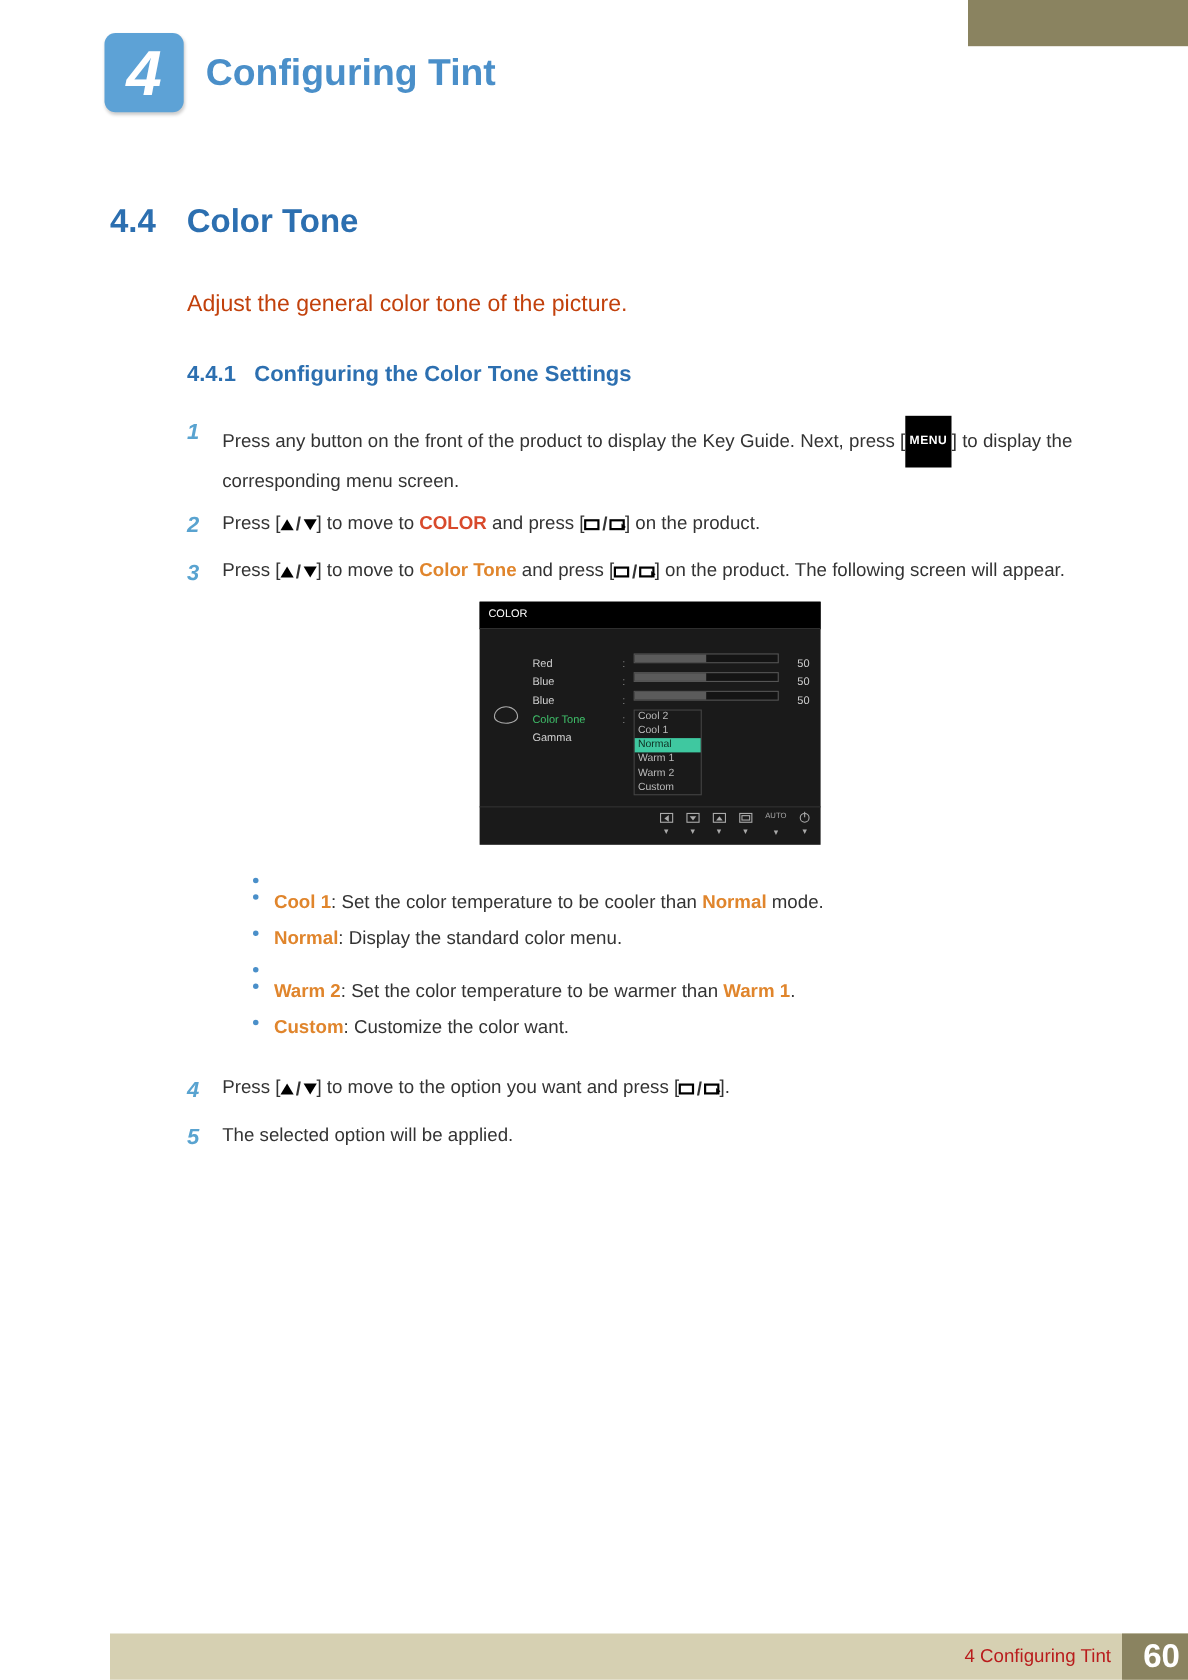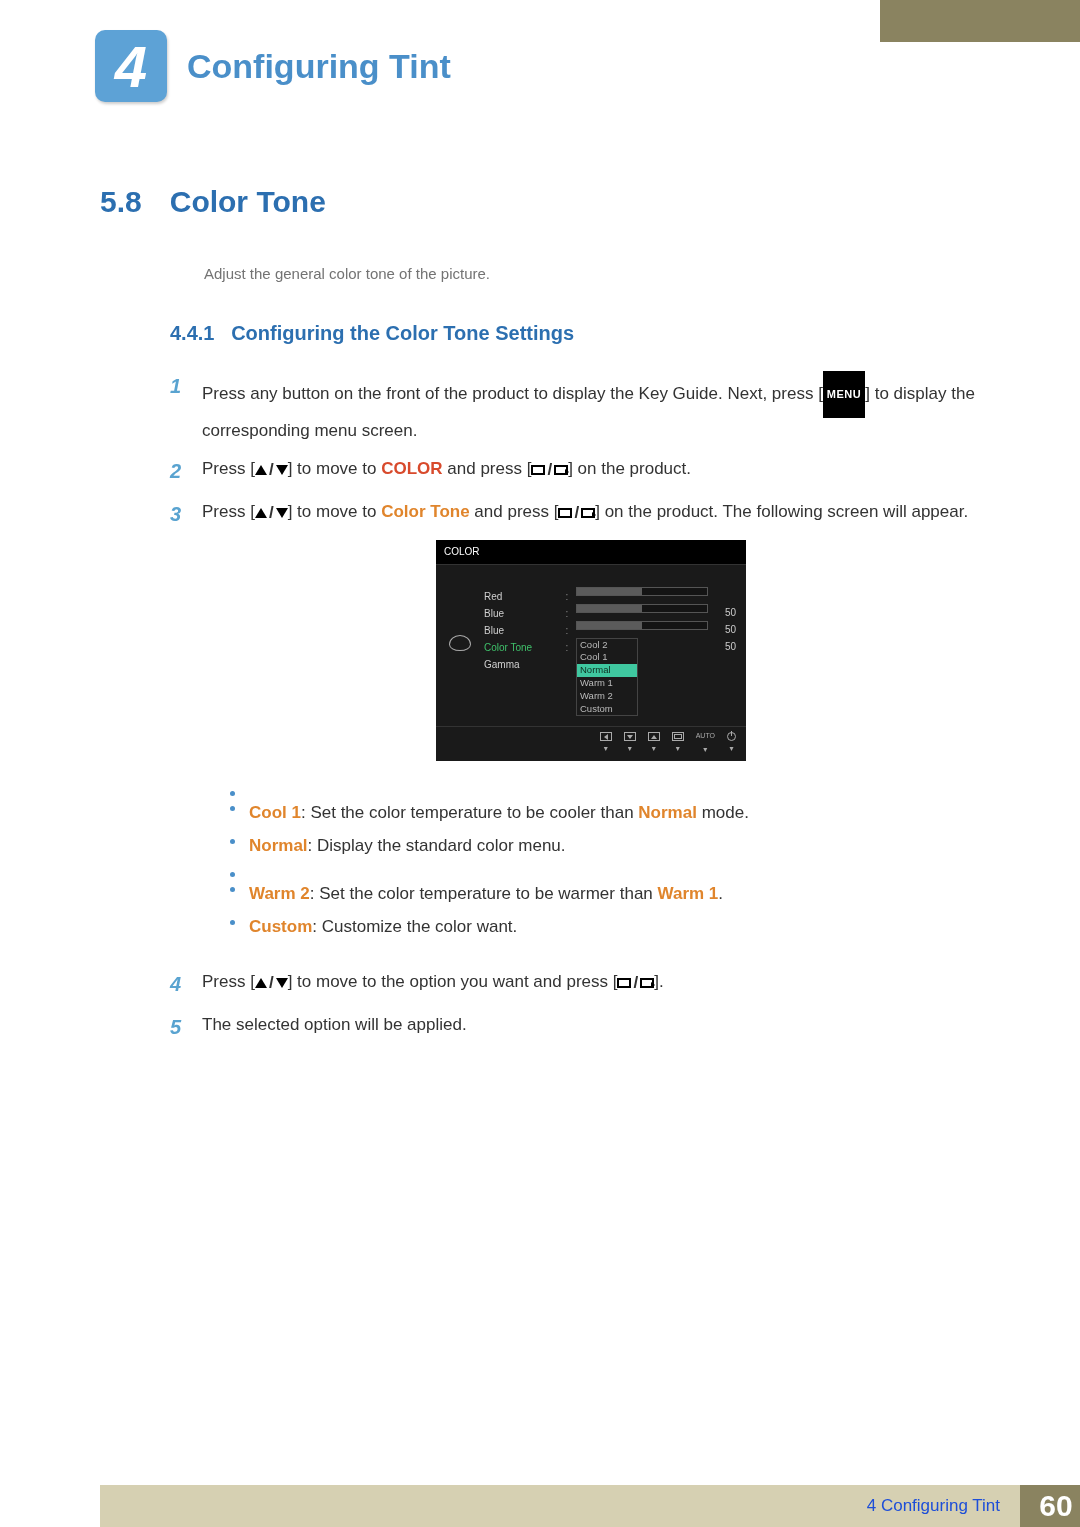--- a/index.html
+++ b/index.html
@@ -56,23 +56,23 @@
   }
   .section-num {
     font-size: 30px;
     font-weight: bold;
   }
   .section-title {
     font-size: 30px;
     font-weight: bold;
   }
   .intro {
-    margin-left: 104px;
-    font-size: 15px;
-    color: #737373;
+    margin-left: 70px;
+    font-size: 21px;
+    color: #c2410c;
     margin-bottom: 40px;
   }
   .subsection {
     margin-left: 70px;
     font-size: 20px;
     color: #2c6fb0;
     font-weight: bold;
     margin-bottom: 26px;
   }
   .steps {
@@ -198,21 +198,21 @@
     height: 9px;
     border: 1px solid #555;
     position: relative;
     background: #141414;
   }
   .slider-fill {
     position: absolute; left: 0; top: 0; bottom: 0;
     width: 50%;
     background: #5b5b5b;
   }
-  .slider-val { width: 22px; text-align: right; color: #ccc; margin-top: 16px; }
+  .slider-val { width: 22px; text-align: right; color: #ccc; }
   .osd-green { color: #3fc06a; }
   .osd-dropdown {
     border: 1px solid #444;
     width: 62px;
     font-size: 9.5px;
     line-height: 1.35;
   }
   .osd-dd-item { padding: 0 3px; color: #bbb; }
   .osd-dd-hl { background: #3fc8a0; color: #0f2f22; }
   .osd-footer {
@@ -265,23 +265,23 @@
     position: absolute;
     left: 100px; right: 0;
     bottom: 0;
     height: 42px;
     background: #d6d0b2;
     display: flex;
     justify-content: flex-end;
     align-items: center;
   }
   .footer-text {
-    color: #1d4ed8;
+    color: #b91c1c;
     font-size: 17px;
-    margin-right: 20px;
+    margin-right: 10px;
   }
   .footer-pg {
     width: 60px; height: 42px;
     background: #8a8360;
     color: #fff;
     font-size: 30px;
     font-weight: bold;
     display: flex;
     align-items: center;
     justify-content: center;
@@ -294,21 +294,21 @@
 <div class="top-bar"></div>
 
 <div class="chapter-header">
   <div class="chapter-box">4</div>
   <div class="chapter-title">Configuring Tint</div>
 </div>
 
 <div class="content">
 
   <div class="section-row">
-    <div class="section-num">5.8</div>
+    <div class="section-num">4.4</div>
     <div class="section-title">Color Tone</div>
   </div>
 
   <div class="intro">Adjust the general color tone of the picture.</div>
 
   <div class="subsection">
     <span>4.4.1</span>&nbsp;&nbsp;
     <span>Configuring the Color Tone Settings</span>
   </div>
 

